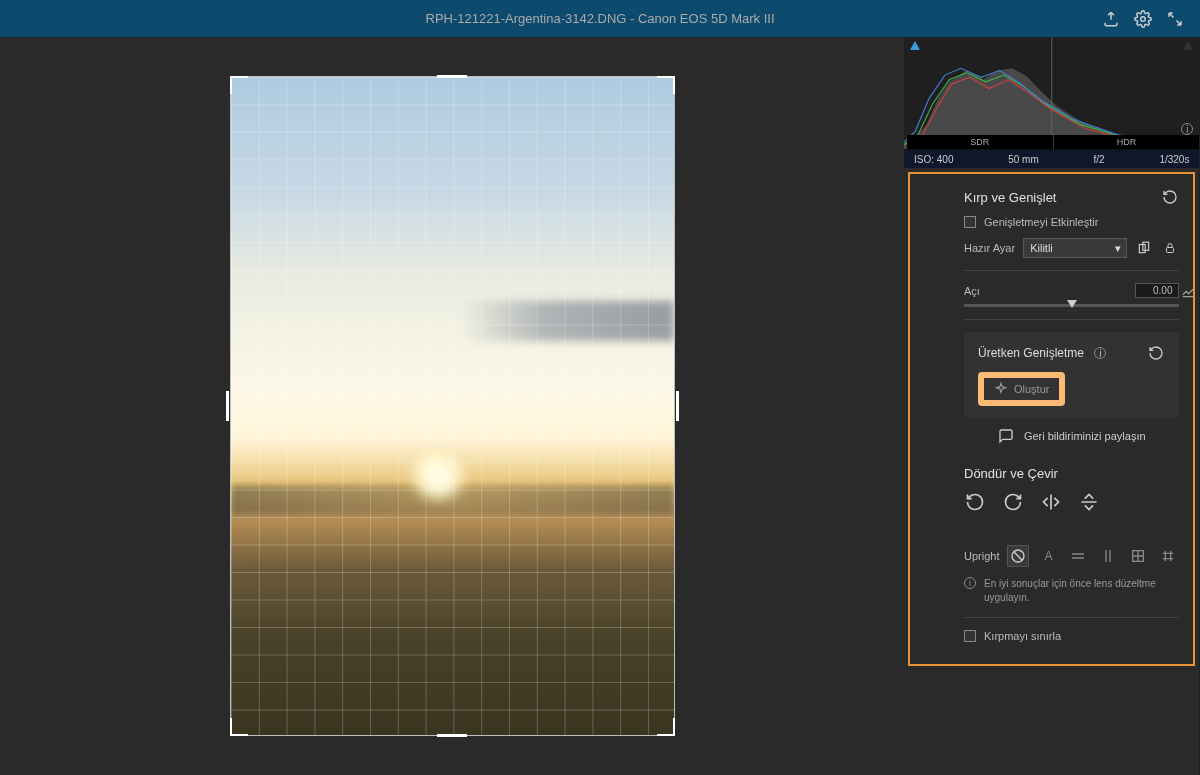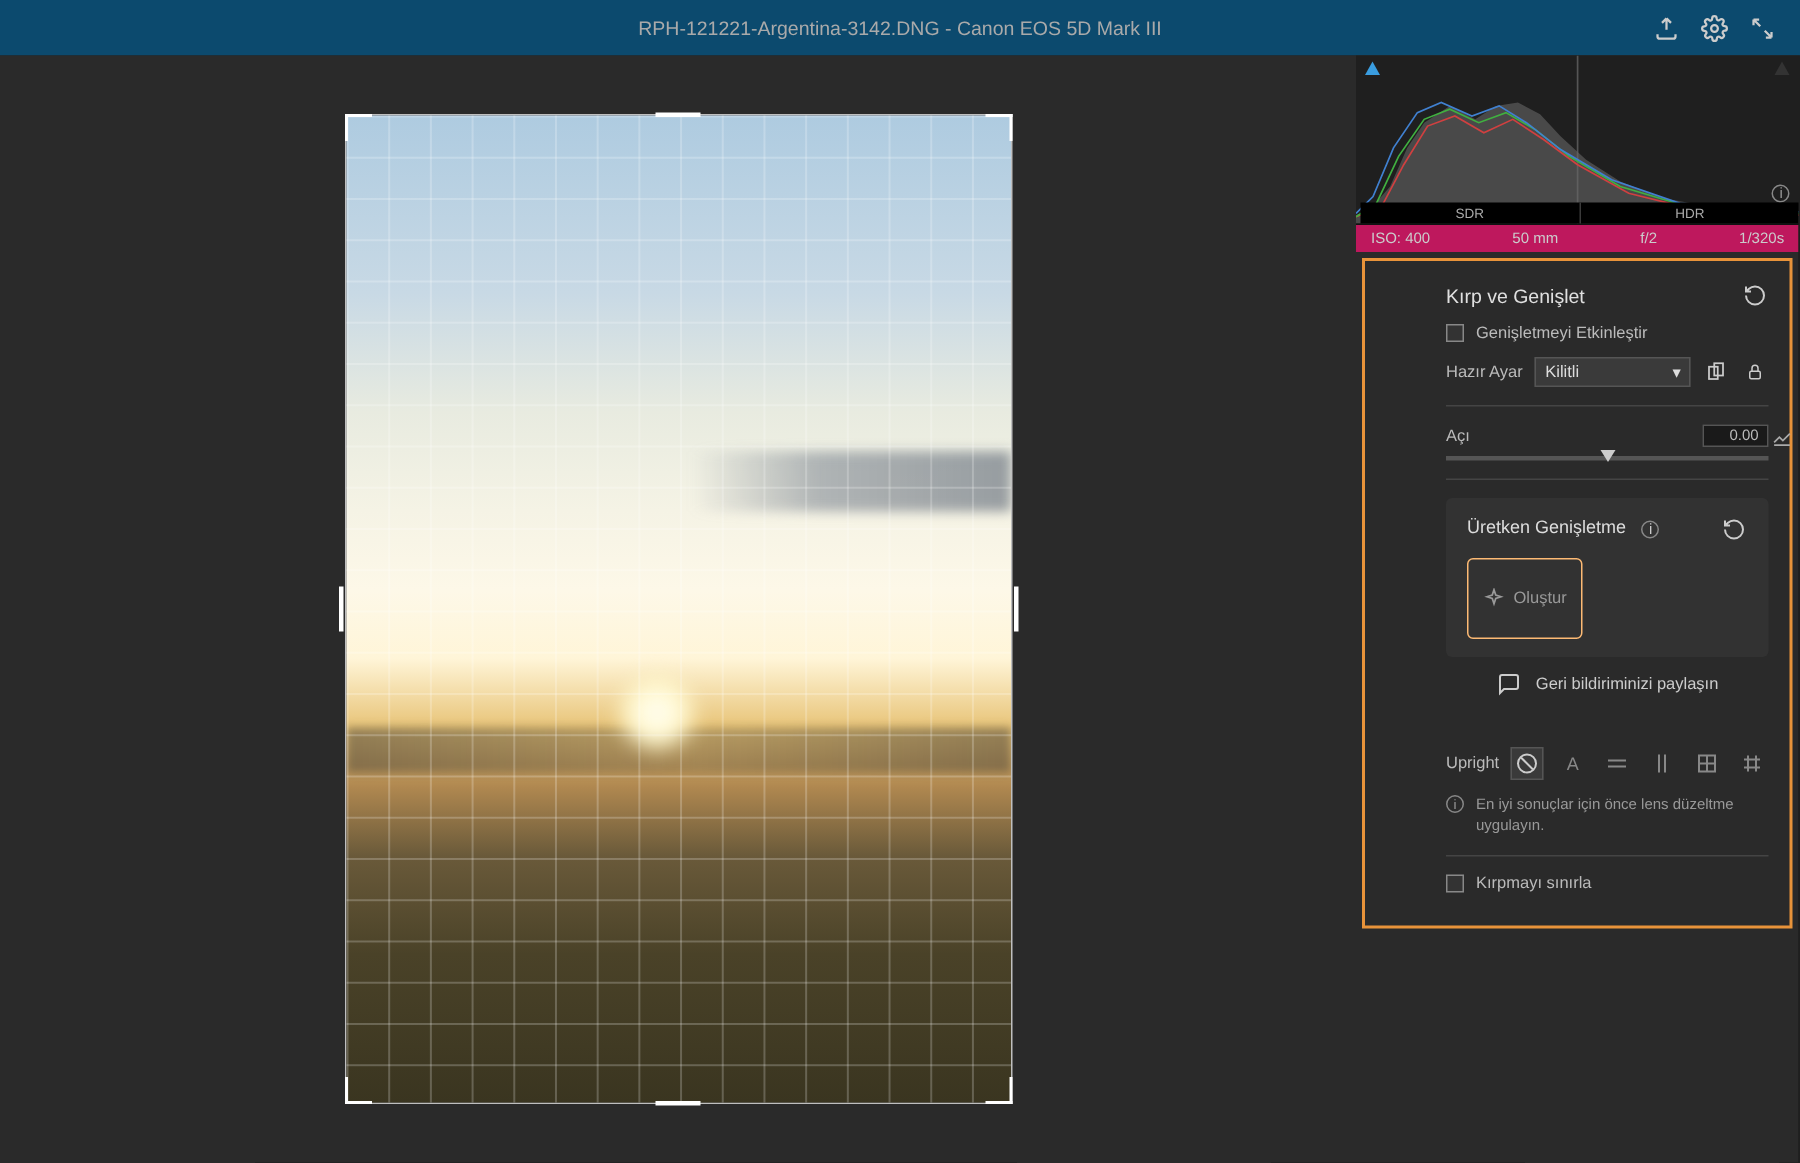--- a/index.html
+++ b/index.html
@@ -35,40 +35,40 @@
 .panel { flex: 1; background: #2a2a2a; display: flex; flex-direction: column; min-height: 0; }
 .histogram { height: 113px; background: #1f1f1f; position: relative; border-bottom: 1px solid #111; }
 .histogram svg { width: 100%; height: 100%; }
 .hist-tri { position: absolute; top: 4px; width: 0; height: 0; border-left: 5px solid transparent; border-right: 5px solid transparent; border-bottom: 9px solid; }
 .hist-tri.l { left: 6px; border-bottom-color: #3a9de0; }
 .hist-tri.r { right: 6px; border-bottom-color: #333; }
 .info-ico { position: absolute; right: 6px; bottom: 14px; color: #999; font-size: 10px; border: 1px solid #888; border-radius: 50%; width: 12px; height: 12px; display: flex; align-items: center; justify-content: center; }
 .hist-bar { position: absolute; bottom: 0; left: 3px; right: 0; height: 14px; display: flex; font-size: 9px; color: #aaa; background: #000000; }
 .hist-bar > div { flex: 1; text-align: center; line-height: 14px; border-right: 1px solid #3a3a3a; }
 .hist-bar > div:last-child { border-right: none; }
-.meta-row { height: 18px; background: #be185d; display: flex; padding: 0 10px; font-size: 10px; color: #ccc; align-items: center; justify-content: space-between; }
+.meta-row { height: 18px; background: #0f172a; display: flex; padding: 0 10px; font-size: 10px; color: #ccc; align-items: center; justify-content: space-between; }
 .scroll { flex: 1; overflow-y: auto; }
 .highlight-box { border: 2px solid #e8933a; margin: 4px; padding: 4px 0 4px 0; }
 .section { padding: 10px 14px; margin-left: 40px; }
 .sec-header { display: flex; align-items: center; justify-content: space-between; font-size: 13px; color: #e0e0e0; font-weight: 500; margin-bottom: 10px; }
 .checkbox-row { display: flex; align-items: center; gap: 8px; font-size: 11px; color: #bbb; margin: 8px 0; }
 .cb { width: 12px; height: 12px; border: 1px solid #888; background: #333; }
 .preset-row { display: flex; align-items: center; gap: 8px; margin: 10px 0 6px; }
 .preset-label { font-size: 11px; color: #bbb; }
 .dropdown { flex: 1; background: #3a3a3a; border: 1px solid #555; height: 20px; display: flex; align-items: center; padding: 0 6px; font-size: 11px; justify-content: space-between; }
 .divider { border-top: 1px solid #444; margin: 12px 0; }
 .slider-row { margin: 6px 0 4px; }
 .slider-top { display: flex; justify-content: space-between; align-items: center; font-size: 11px; color: #bbb; margin-bottom: 4px; }
 .slider-val { background: #1a1a1a; border: 1px solid #555; padding: 1px 6px; font-size: 10px; width: 44px; text-align: right; }
 .slider-track { height: 3px; background: #555; position: relative; margin: 6px 0 2px; }
 .slider-thumb { position: absolute; left: 50%; top: -4px; transform: translateX(-50%); width: 0; height: 0; border-left: 5px solid transparent; border-right: 5px solid transparent; border-top: 8px solid #ccc; }
 .auto-straighten { position: absolute; right: -18px; top: 0; color: #aaa; }
 .gen-box { background: #323232; border-radius: 4px; padding: 12px 14px; margin: 10px 0; }
 .gen-header { display: flex; justify-content: space-between; align-items: center; font-size: 12px; color: #ddd; font-weight: 500; margin-bottom: 10px; }
-.gen-btn { display: inline-flex; align-items: center; gap: 6px; border: 1px solid #fdba74; padding: 19px 10px; border-radius: 4px; font-size: 11px; color: #999; }
+.gen-btn { display: inline-flex; align-items: center; gap: 6px; border: 6px solid #fdba74; padding: 4px 10px; border-radius: 4px; font-size: 11px; color: #999; }
 .feedback-row { display: flex; align-items: center; gap: 10px; font-size: 11px; color: #ccc; margin: 6px 2px 2px; justify-content: center; }
 .rotate-icons { display: flex; gap: 16px; margin-top: 8px; }
 .ricon { width: 22px; height: 22px; color: #ccc; display: flex; align-items: center; justify-content: center; cursor: pointer; }
 .geom-header { display: flex; justify-content: space-between; align-items: center; font-size: 13px; color: #e0e0e0; font-weight: 500; }
 .upright-row { display: flex; align-items: center; gap: 8px; margin-top: 12px; }
 .upright-lbl { font-size: 11px; color: #bbb; }
 .upright-btn { width: 22px; height: 22px; border: 1px solid transparent; display: flex; align-items: center; justify-content: center; color: #888; cursor: pointer; }
 .upright-btn.active { background: #3a3a3a; border-color: #555; color: #ccc; }
 .hint-row { display: flex; gap: 8px; font-size: 10px; color: #999; margin-top: 10px; line-height: 1.4; }
 .manual-row { display: flex; align-items: center; justify-content: space-between; background: #333; padding: 6px 10px; border-radius: 3px; font-size: 11px; color: #ccc; margin-top: 8px; }
@@ -226,20 +226,47 @@
             </div>
 
             <div class="feedback-row">
               <svg width="16" height="16" viewBox="0 0 24 24" fill="none" stroke="currentColor" stroke-width="2">
                   <path d="M21 15a2 2 0 01-2 2H7l-4 4V5a2 2 0 012-2h14a2 2 0 012 2z"></path>
                 </svg>
               <span>Geri bildiriminizi paylaşın</span>
             </div>
           </div>
 
+          <div class="section">
+            <div class="sec-header">
+                <span>Döndür ve Çevir</span>
+              </div>
+            <div class="rotate-icons">
+              <div class="ricon">
+                  <svg width="20" height="20" viewBox="0 0 24 24" fill="none" stroke="currentColor" stroke-width="2">
+                    <path d="M3 12a9 9 0 109-9 9 9 0 00-6 2.3L3 8m0-5v5h5"></path>
+                  </svg>
+                </div>
+              <div class="ricon">
+                  <svg width="20" height="20" viewBox="0 0 24 24" fill="none" stroke="currentColor" stroke-width="2">
+                    <path d="M21 12a9 9 0 11-9-9 9 9 0 016 2.3L21 8m0-5v5h-5"></path>
+                  </svg>
+                </div>
+              <div class="ricon">
+                  <svg width="20" height="20" viewBox="0 0 24 24" fill="none" stroke="currentColor" stroke-width="2">
+                    <path d="M12 3v18M8 7l-5 5 5 5M16 7l5 5-5 5"></path>
+                  </svg>
+                </div>
+              <div class="ricon">
+                  <svg width="20" height="20" viewBox="0 0 24 24" fill="none" stroke="currentColor" stroke-width="2">
+                    <path d="M3 12h18M7 8l5-5 5 5M7 16l5 5 5-5"></path>
+                  </svg>
+                </div>
+            </div>
+          </div>
 
           <div class="section">
             <div class="upright-row">
               <span class="upright-lbl">Upright</span>
               <div class="upright-btn active">
                   <svg width="16" height="16" viewBox="0 0 24 24" fill="none" stroke="currentColor" stroke-width="2">
                     <circle cx="12" cy="12" r="9"></circle>
                     <path d="M6 6l12 12"></path>
                   </svg>
                 </div>

